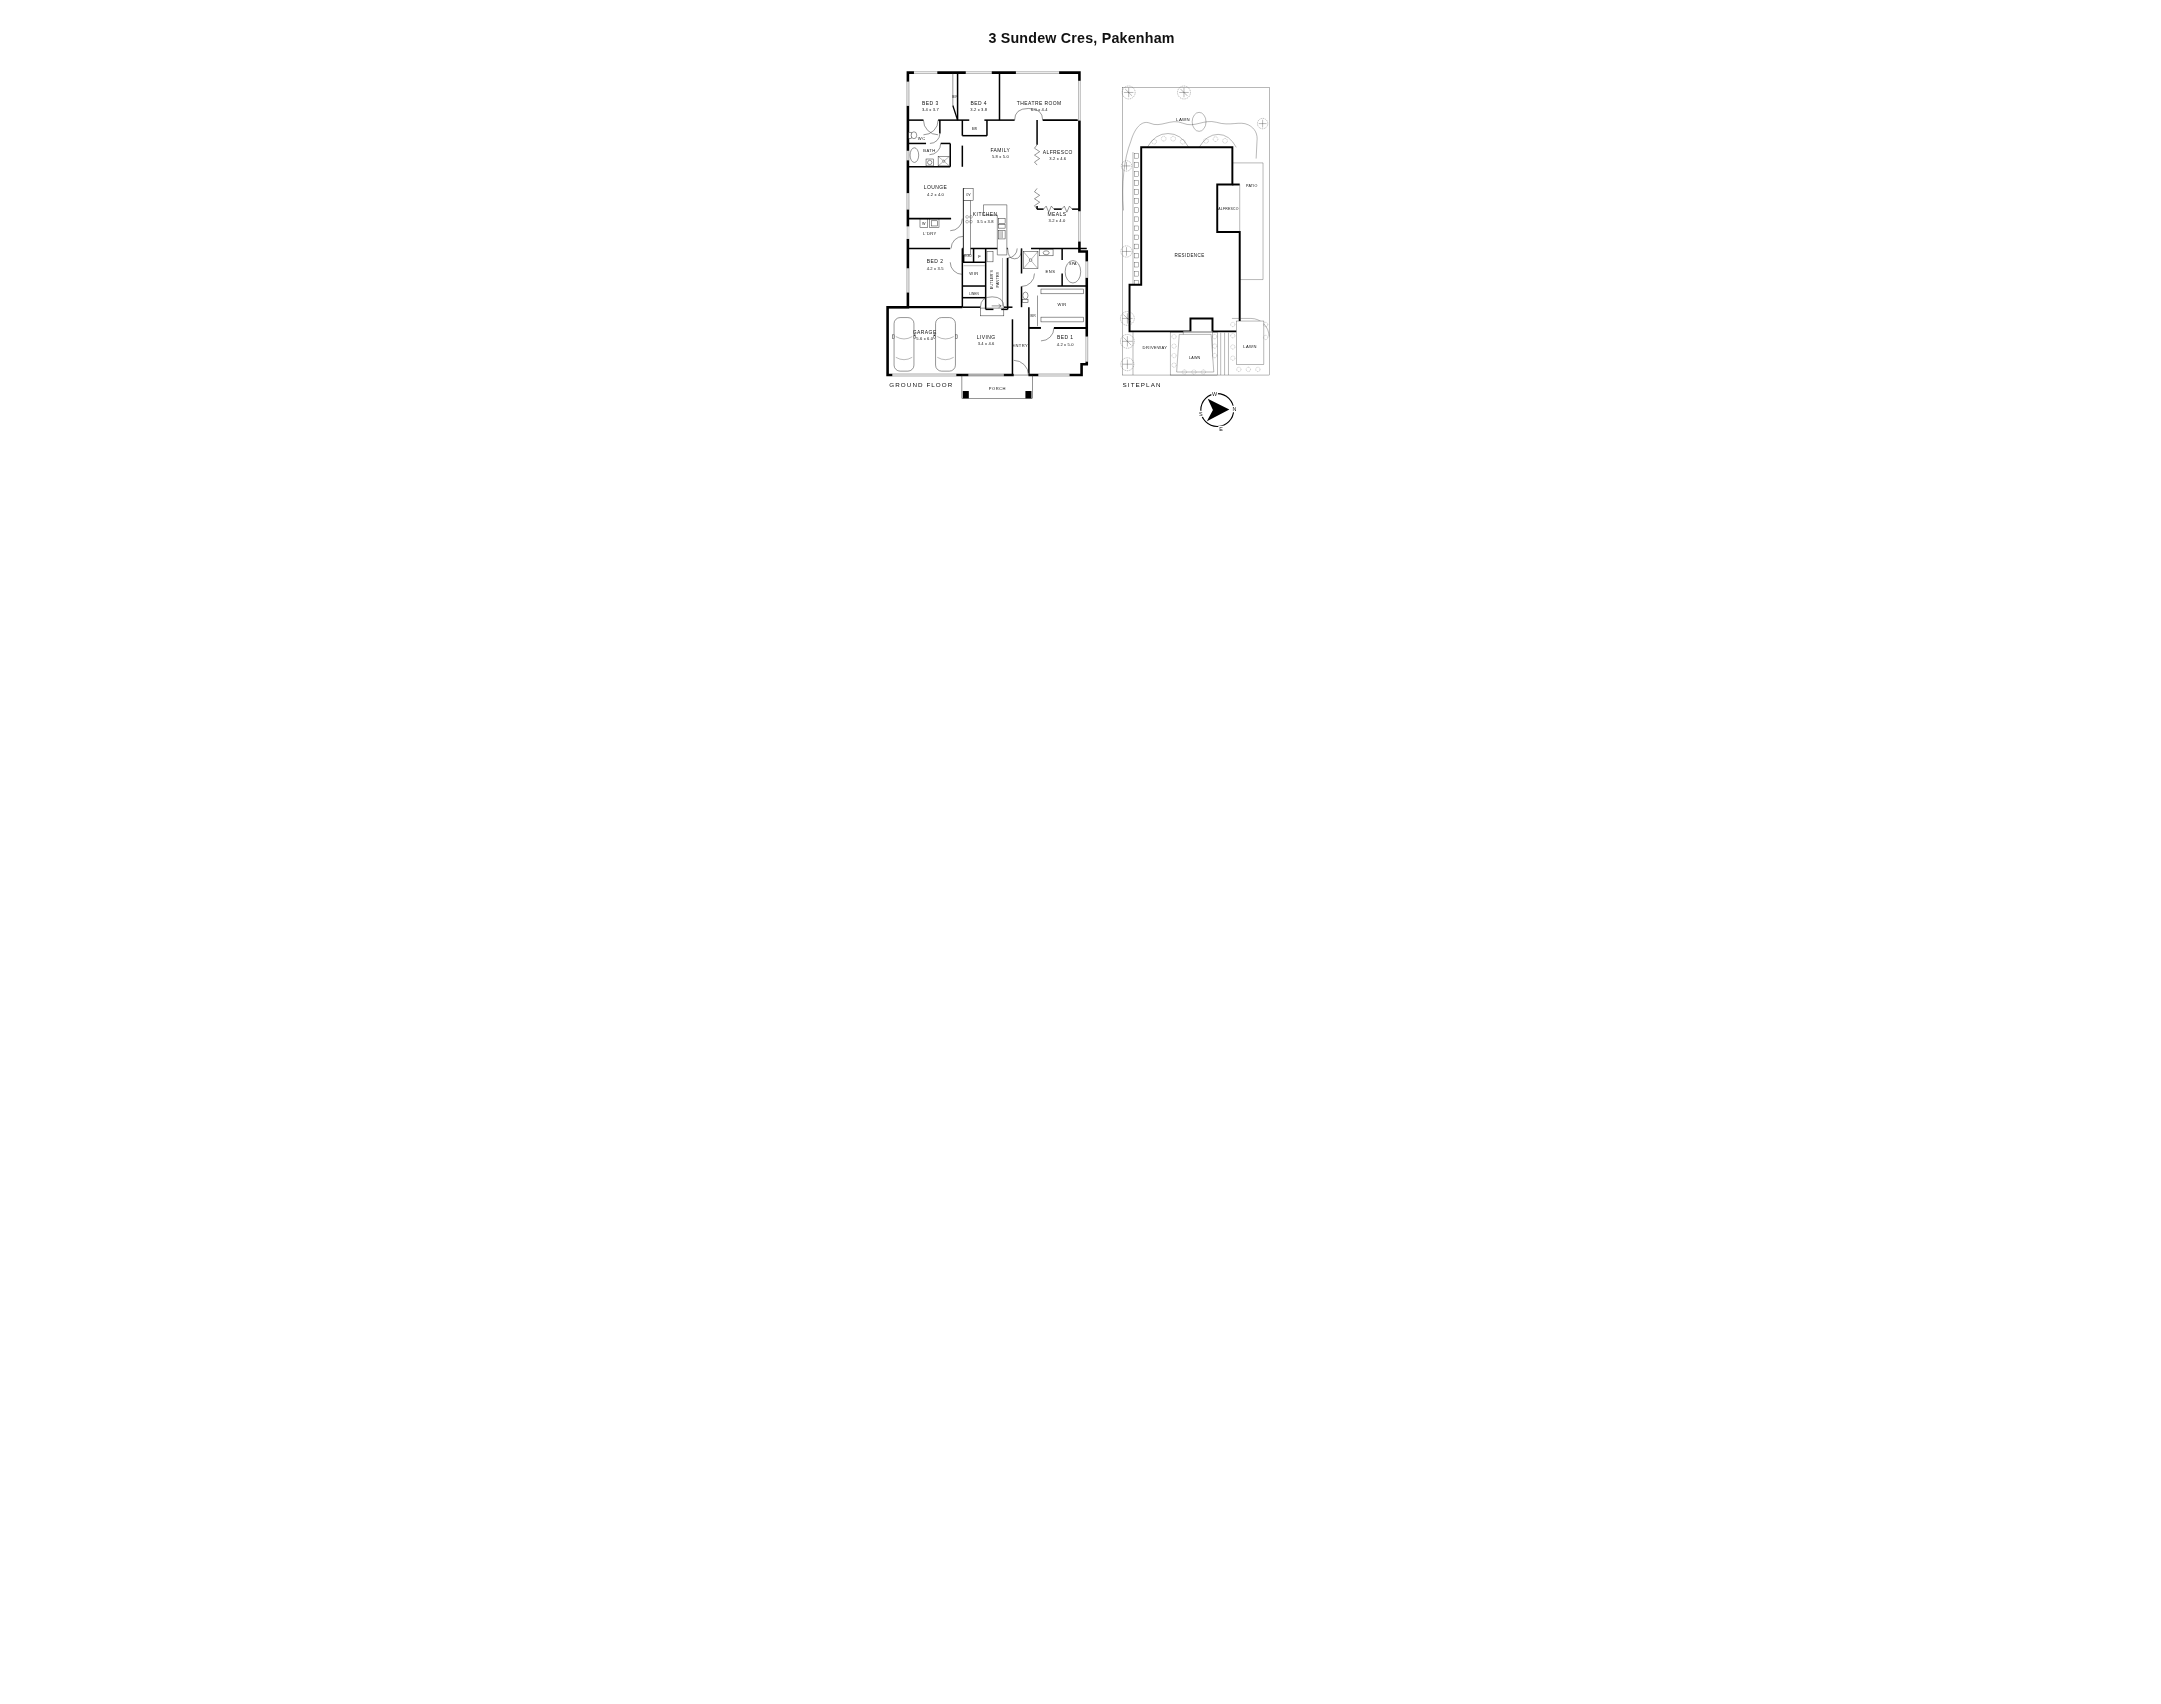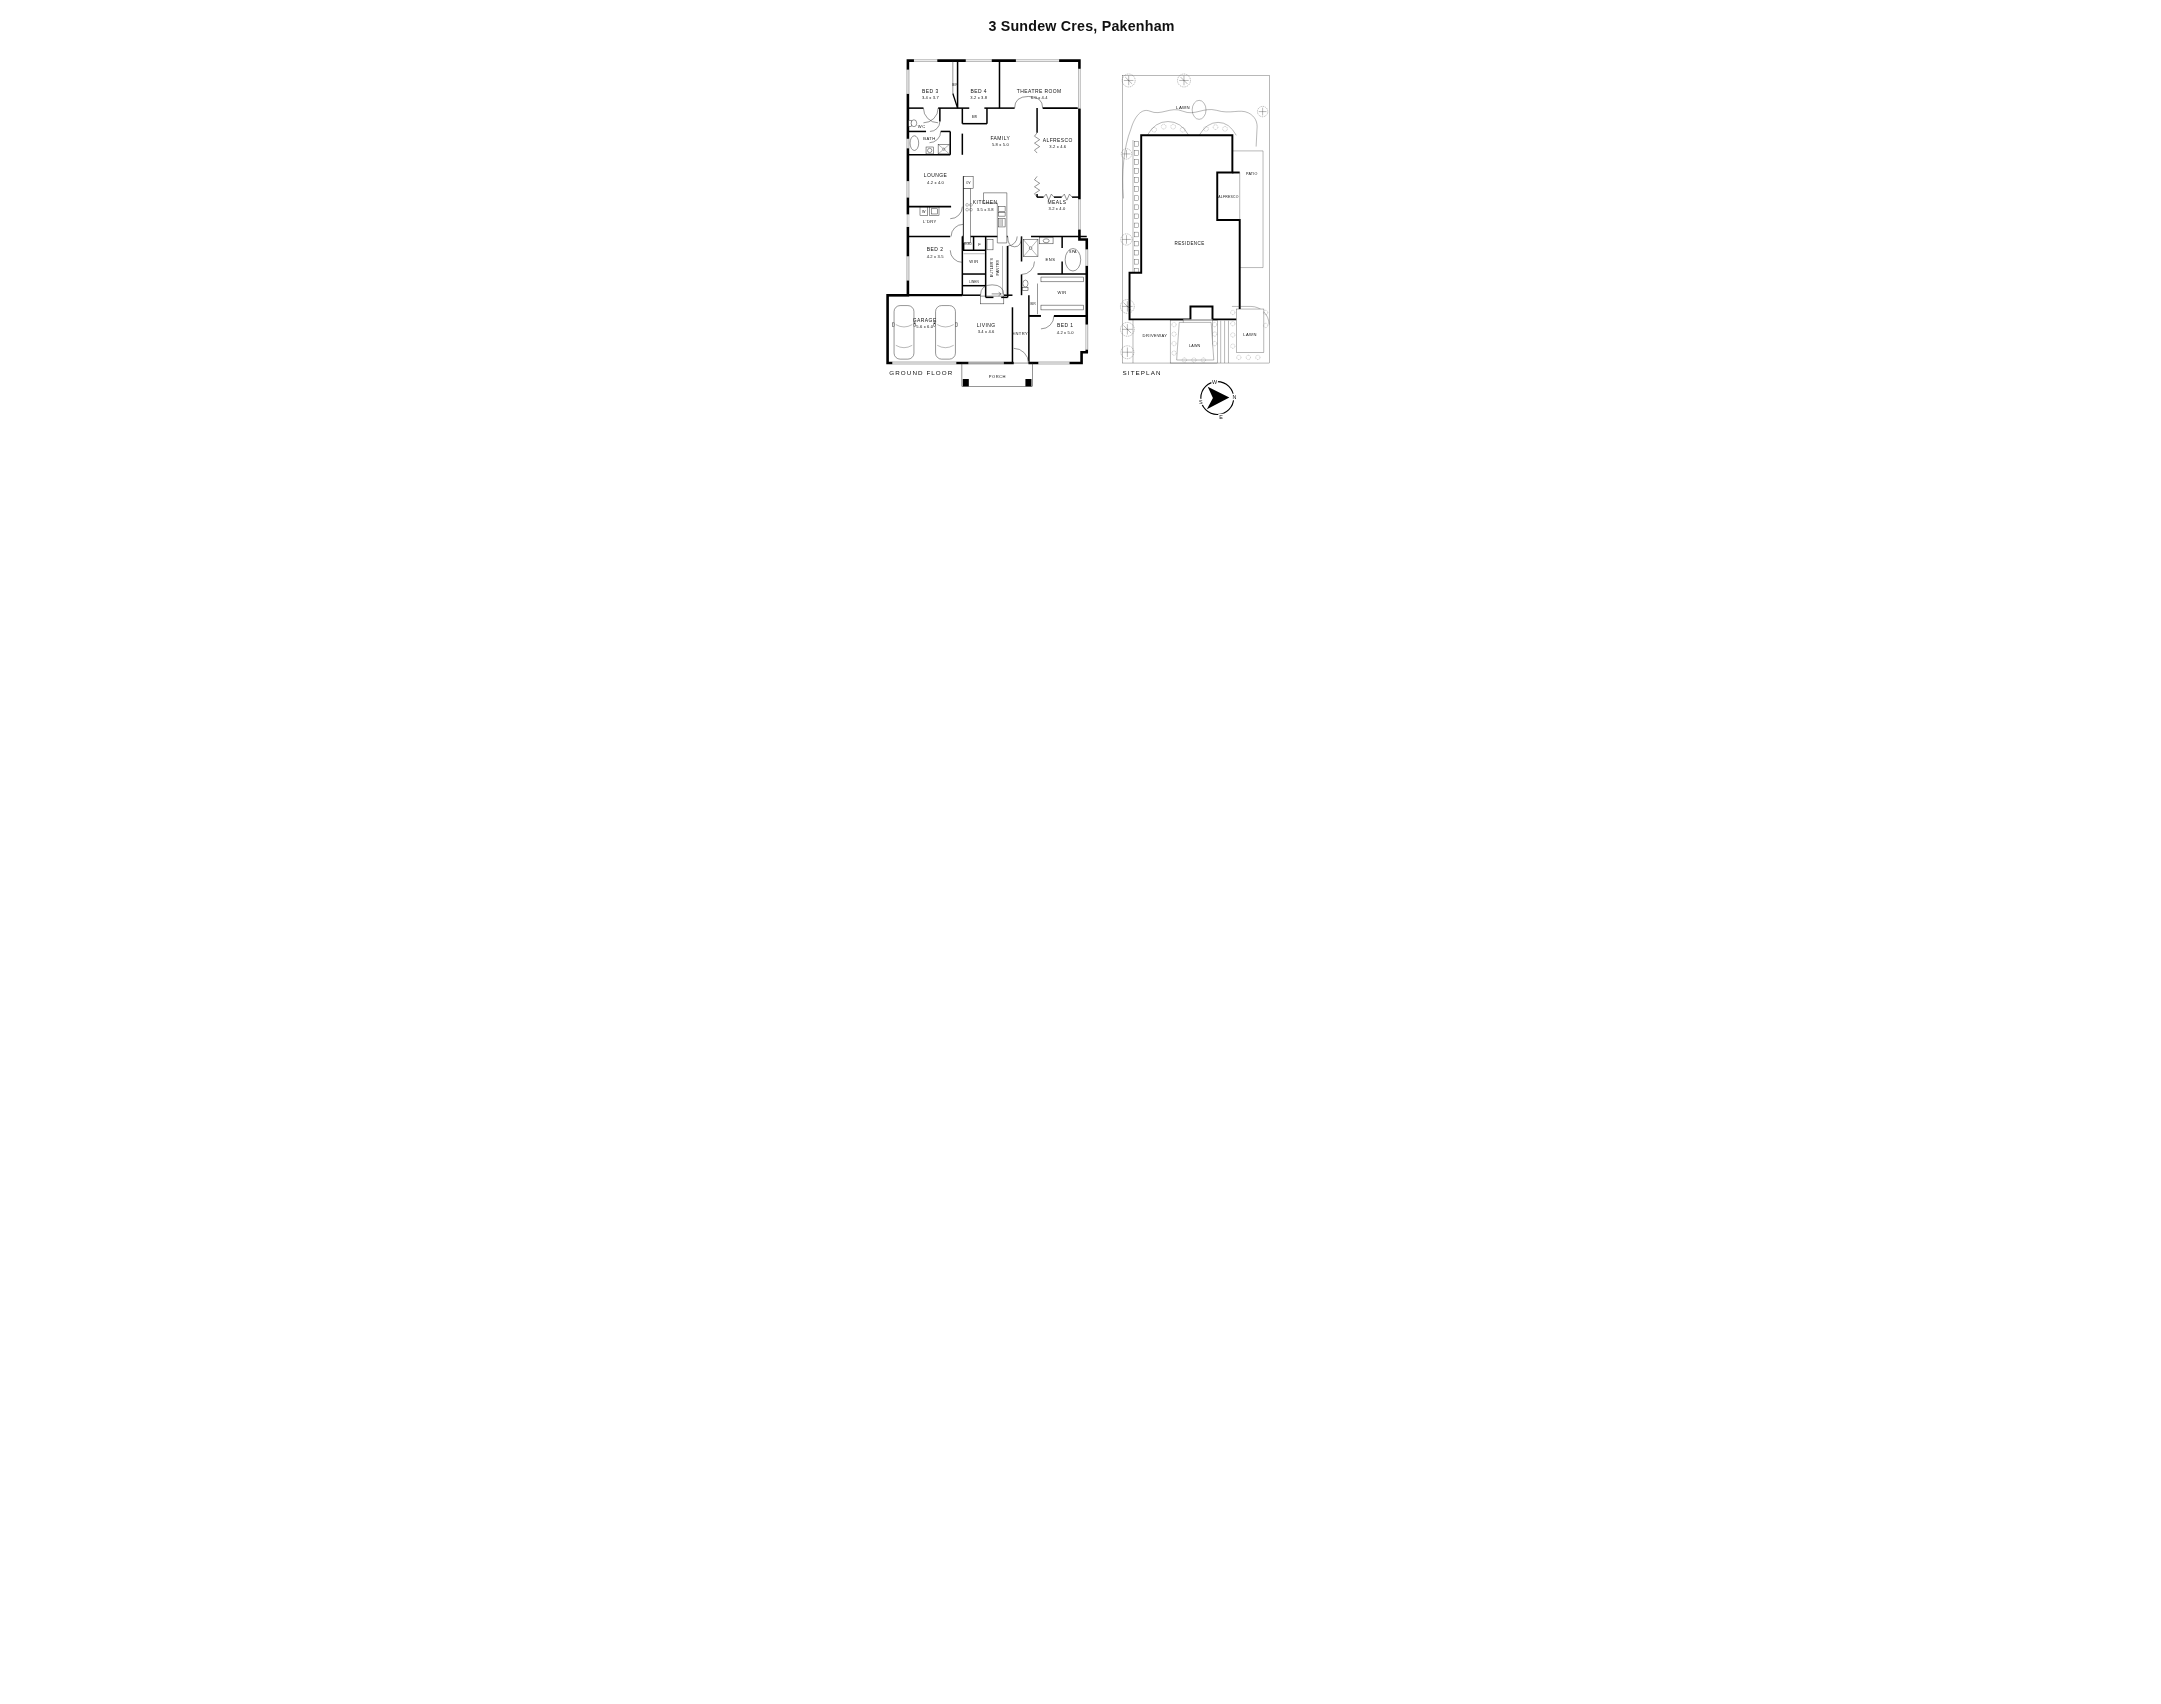--- a/index.html
+++ b/index.html
@@ -1,16 +1,16 @@
 <!DOCTYPE html>
 <html style="font-size:7px"><head>
 <meta charset="utf-8">
 <style>
   html,body{margin:0;padding:0;background:#ffffff;}
-  .sheet{width:603px;height:426px;margin:4px auto;position:relative;background:#fff;
+  .sheet{width:603px;height:426px;margin:16px auto;position:relative;background:#fff;
          font-family:"Liberation Sans",sans-serif;}
   svg{position:absolute;inset:0;}
   text{fill:#111;}
   .title{font-size:33px;font-weight:bold;letter-spacing:.5px;text-anchor:middle;}
   .rm{font-size:11.5px;letter-spacing:1px;text-anchor:middle;}
   .dm{font-size:9.5px;letter-spacing:.3px;text-anchor:middle;}
   .sm{font-size:8.5px;letter-spacing:.5px;text-anchor:middle;}
   .xs{font-size:7px;letter-spacing:.3px;text-anchor:middle;}
   .md{font-size:9.5px;letter-spacing:1px;text-anchor:middle;}
   .big{font-size:14.5px;letter-spacing:2.5px;}

